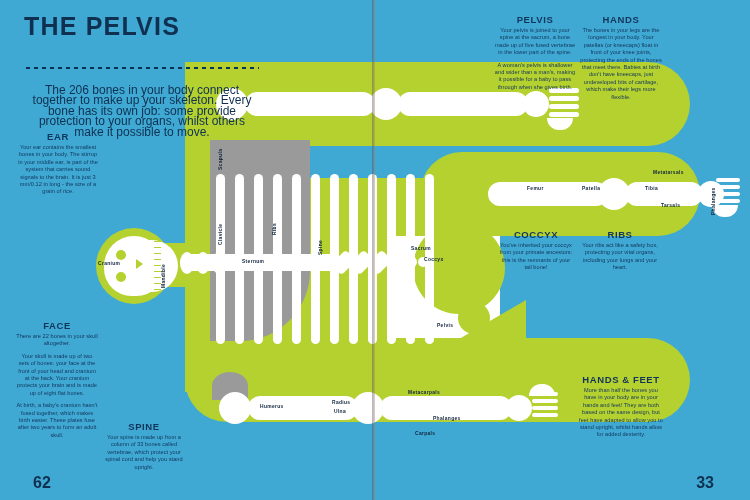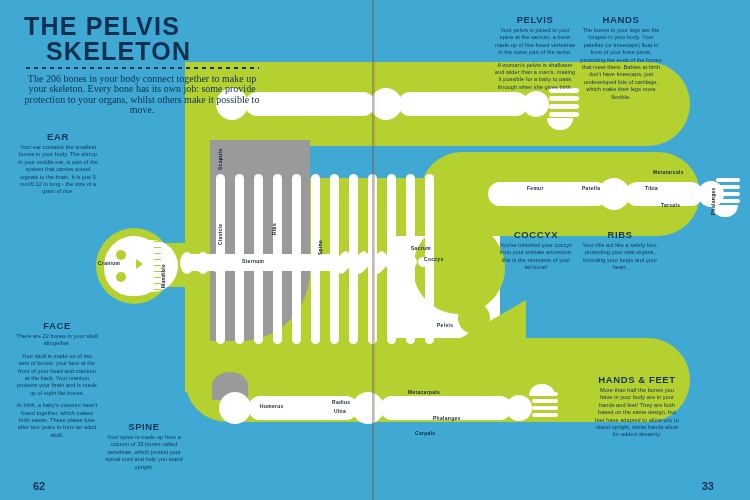--- a/index.html
+++ b/index.html
@@ -39,29 +39,29 @@
   #title .l1,#title .l2{
     font-weight:bold;color:#0f3050;letter-spacing:1.2px;line-height:25px;
     font-size:25px;
   }
   #title .l1{padding-left:2px;}
   #title .l2{padding-left:24px;}
   #dots{position:absolute;left:24px;top:66px;width:235px;height:4px;
         background-image:radial-gradient(#0f3050 45%, transparent 47%);
         background-size:8px 4px;background-repeat:repeat-x;}
   #intro{position:absolute;left:18px;top:74px;width:248px;text-align:center;}
-  #intro p{margin:0;font-size:10px;line-height:10.4px;color:#0f3050;font-family:Liberation Serif, serif;}
+  #intro p{margin:11px;font-size:12px;line-height:10.4px;color:#0f3050;}
 
   
   .lab{position:absolute;font-size:4.9px;font-weight:bold;color:#10243c;
        letter-spacing:.35px;white-space:nowrap;}
   .lab.v{transform-origin:left top;transform:rotate(-90deg);}
 
   
-  .pg{position:absolute;bottom:8px;font-size:11px;font-weight:bold;color:#0f3050;}
+  .pg{position:absolute;bottom:8px;font-size:16px;font-weight:bold;color:#0f3050;}
   #pgL{left:33px;}
   #pgR{right:36px;}
 
   .scap{position:absolute;background:#9a9a9a;}
 </style>
 </head>
 <body>
 
 <div id="page">
 
@@ -184,21 +184,20 @@
   <div class="lab v" style="left:711px;top:215px;">Phalanges</div>
   <div class="lab" style="left:260px;top:404px;">Humerus</div>
   <div class="lab" style="left:332px;top:400px;">Radius</div>
   <div class="lab" style="left:334px;top:409px;">Ulna</div>
   <div class="lab" style="left:408px;top:390px;">Metacarpals</div>
   <div class="lab" style="left:415px;top:431px;">Carpals</div>
   <div class="lab" style="left:433px;top:416px;">Phalanges</div>
 
   <div id="title">
     <div class="l1">THE PELVIS</div>
-    <div class="l2">SKELETON</div>
   </div>
   <div id="dots"></div>
   <div id="intro">
     <p>The 206 bones in your body connect together to make up your skeleton. Every bone has its own job: some provide protection to your organs, whilst others make it possible to move.</p>
   </div>
 
   <div class="blk" style="left:18px;top:131px;width:80px;">
     <h3>EAR</h3>
     <p>Your ear contains the smallest bones in your body. The stirrup in your middle ear, is part of the system that carries sound signals to the brain. It is just 3 mm/0.12 in long - the size of a grain of rice.</p>
   </div>
@@ -233,21 +232,21 @@
     <p>You've inherited your coccyx from your primate ancestors: this is the remnants of your tail bone!</p>
   </div>
 
   <div class="blk" style="left:580px;top:229px;width:80px;">
     <h3>RIBS</h3>
     <p>Your ribs act like a safety box, protecting your vital organs, including your lungs and your heart.</p>
   </div>
 
 
 
-  <div class="blk" style="left:594px;top:374px;width:86px;">
+  <div class="blk" style="left:578px;top:374px;width:86px;">
     <h3>HANDS &amp; FEET</h3>
     <p>More than half the bones you have in your body are in your hands and feet! They are both based on the same design, but feet have adapted to allow you to stand upright, whilst hands allow for added dexterity.</p>
   </div>
 
 
   <div class="gutter" style="left:372px;"></div>
 
   <div class="pg" id="pgL">62</div>
   <div class="pg" id="pgR">33</div>
 

